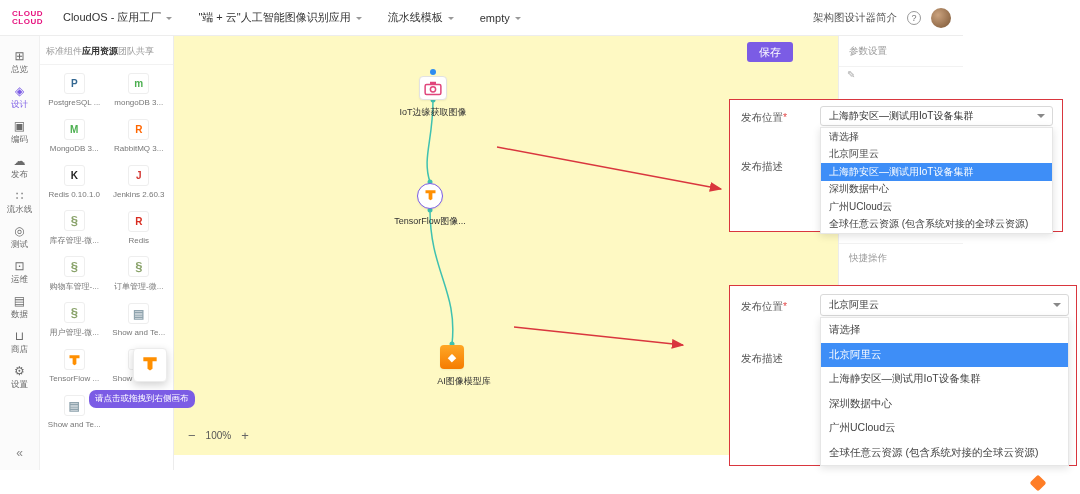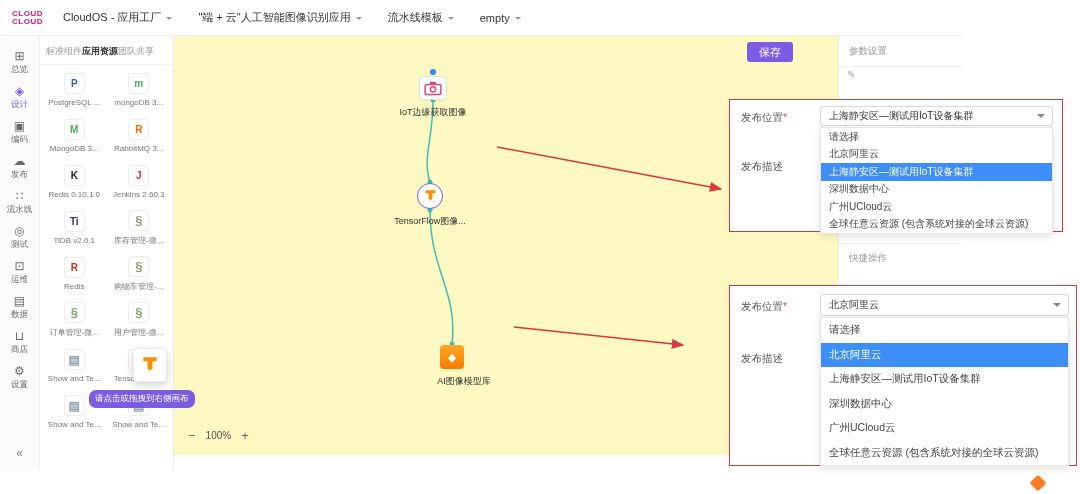--- a/index.html
+++ b/index.html
@@ -116,20 +116,25 @@
 
 <header class="hdr">
   <div class="logo">
     <span>CLOUD</span>
     <span>CLOUD</span>
   </div>
   <div class="hmenu has-caret">CloudOS - 应用工厂</div>
   <div class="hmenu has-caret">"端 + 云"人工智能图像识别应用</div>
   <div class="hmenu has-caret">流水线模板</div>
   <div class="hmenu has-caret">empty</div>
+  <div class="hdr-right">
+    <span class="intro">架构图设计器简介</span>
+    <span class="help">?</span>
+    <span class="avatar"></span>
+  </div>
 </header>
 
 <nav class="rail">
   <div class="rail-item">
     <span class="ri">⊞</span>
     <span class="rl">总览</span>
   </div>
   <div class="rail-item active">
     <span class="ri">◈</span>
     <span class="rl">设计</span>
@@ -192,24 +197,20 @@
       <span class="pic c-rabbit">R</span>
       <span class="plbl">RabbitMQ 3...</span>
     </div>
     <div class="pitem">
       <span class="pic c-kafka">K</span>
       <span class="plbl">Redis 0.10.1.0</span>
     </div>
     <div class="pitem">
       <span class="pic c-jenkins">J</span>
       <span class="plbl">Jenkins 2.60.3</span>
-    </div>
-    <div class="pitem">
-      <span class="pic c-tidb">Ti</span>
-      <span class="plbl">TiDB v2.0.1</span>
     </div>
     <div class="pitem">
       <span class="pic c-spring">§</span>
       <span class="plbl">库存管理-微...</span>
     </div>
     <div class="pitem">
       <span class="pic c-redis">R</span>
       <span class="plbl">Redis</span>
     </div>
     <div class="pitem">

